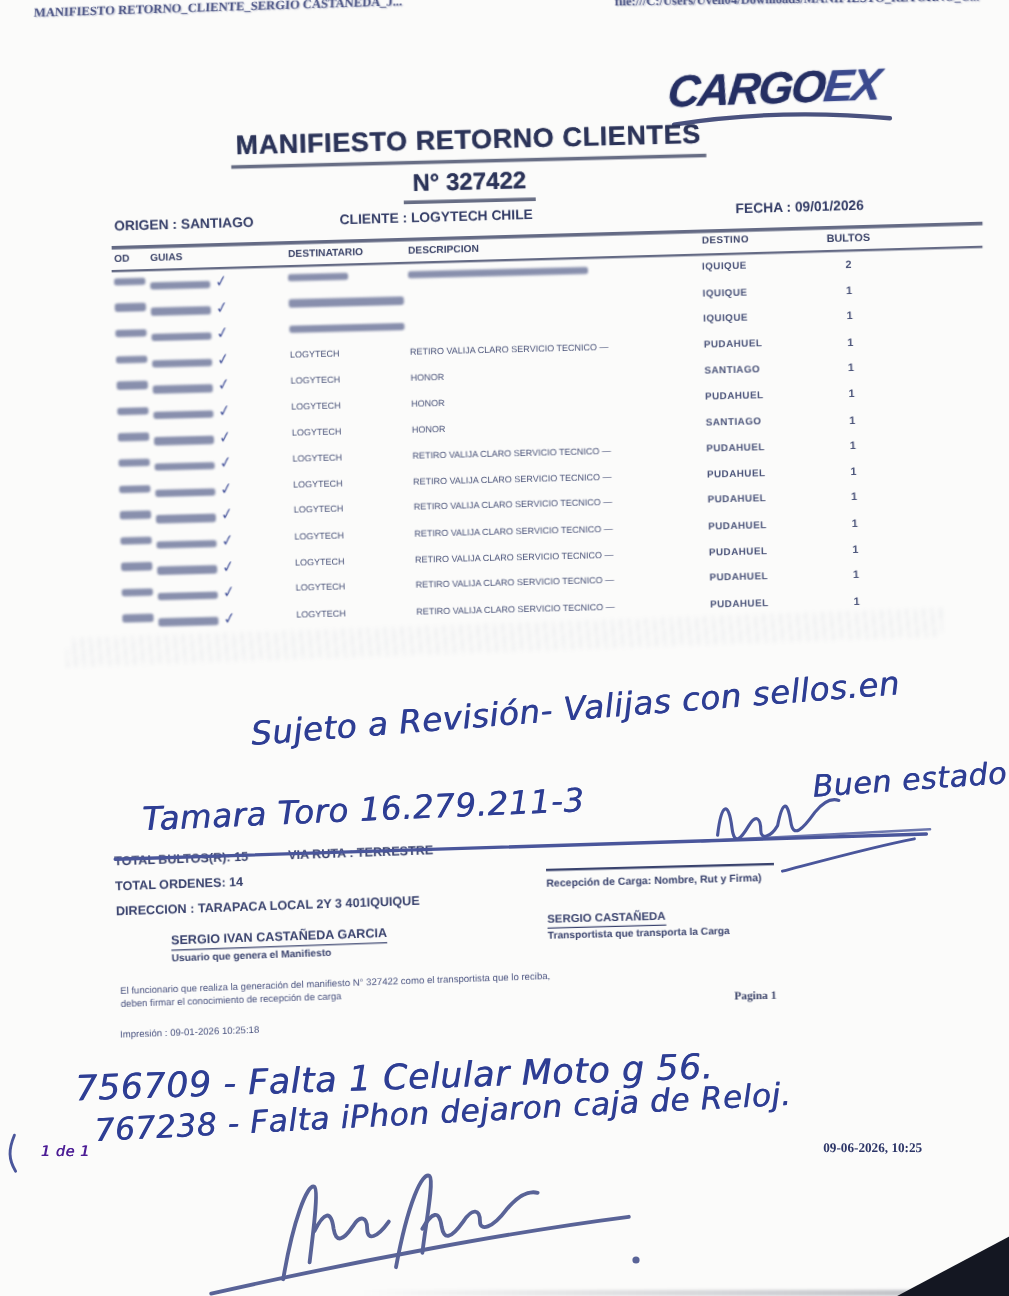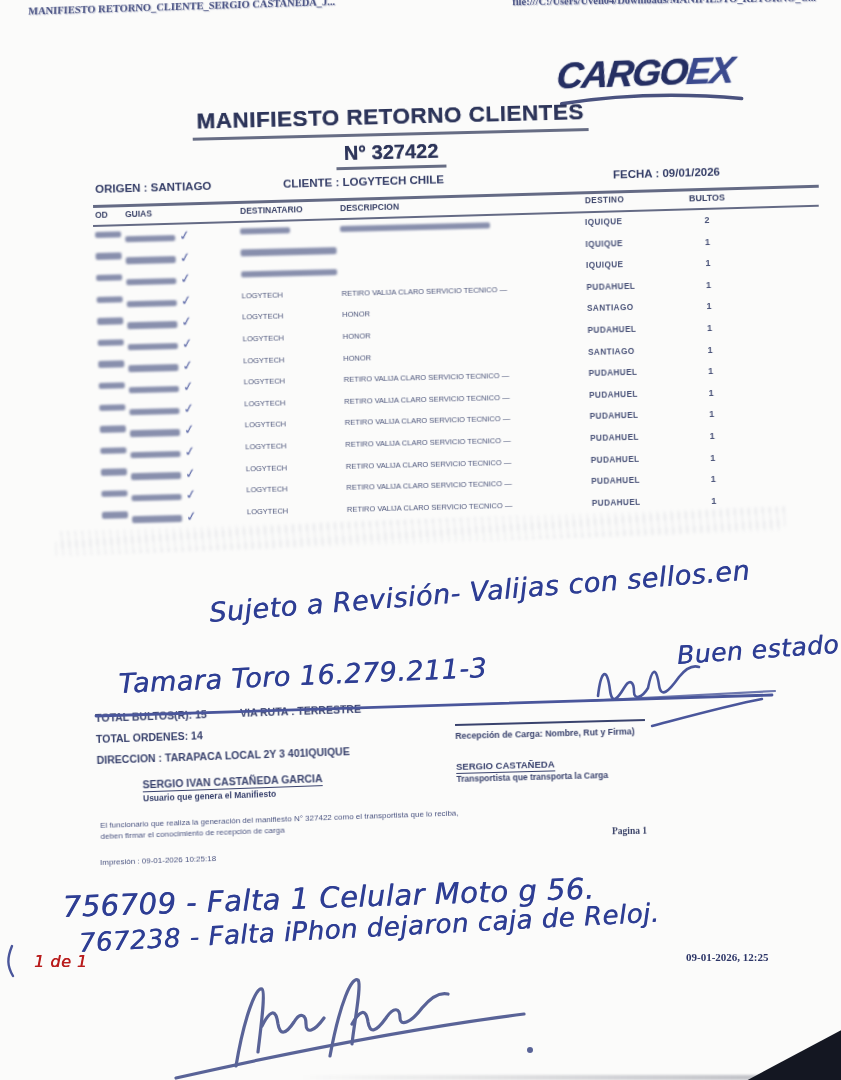--- a/index.html
+++ b/index.html
@@ -53,21 +53,21 @@
         transform:rotate(-2deg);transform-origin:0 0;opacity:.5;filter:blur(1.6px);
         background:repeating-linear-gradient(86deg,rgba(86,92,128,.25) 0 1.5px,rgba(255,255,255,0) 1.5px 7px);}
   
   .hand{position:absolute;font-family:"DejaVu Sans",sans-serif;font-style:italic;color:#2e3e94;
         letter-spacing:.5px;white-space:nowrap;text-shadow:.5px 0 0 currentColor;transform-origin:0 0;}
   .hw-review1{left:208px;top:597px;font-size:27px;transform:rotate(-4.5deg);}
   .hw-review2{left:676px;top:641px;font-size:25px;transform:rotate(-4deg);}
   .hw-tamara{left:118px;top:668px;font-size:27px;transform:rotate(-2.5deg);}
   .hw-missing1{left:62px;top:890px;font-size:29px;transform:rotate(-2deg);}
   .hw-missing2{left:78px;top:928px;font-size:26px;transform:rotate(-3deg);}
-  .hw-pageind{left:34px;top:952px;font-size:16px;color:#b91c1c;}
+  .hw-pageind{left:34px;top:952px;font-size:12px;color:#4c1d95;}
   
   .totals-left{position:absolute;left:95px;top:712px;transform:rotate(-2deg);transform-origin:0 0;
         font-size:10.5px;font-weight:bold;color:#39426d;filter:blur(.3px);}
   .totals-left .tl-line{margin-bottom:9px;display:flex;}
   .tl-bultos{width:145px;}
   .tl-user{margin:14px 0 0 45px;}
   .tl-user-name{border-bottom:1.6px solid #39426d;display:inline-block;padding-bottom:1px;}
   .tl-user-role{font-size:8.5px;font-weight:bold;margin-top:1px;}
   .totals-right{position:absolute;left:455px;top:724px;width:220px;transform:rotate(-1.5deg);
         transform-origin:0 0;color:#39426d;filter:blur(.3px);}
@@ -280,21 +280,21 @@
     <div class="tr-transp-role">Transportista que transporta la Carga</div>
   </div>
 
   <div class="fine-print">
     <div>El funcionario que realiza la generación del manifiesto N° 327422 como el transportista que lo reciba,</div>
     <div>deben firmar el conocimiento de recepción de carga</div>
   </div>
   <div class="impresion">Impresión : 09-01-2026 10:25:18</div>
   <div class="pagina">Pagina 1</div>
 
-  <div class="timestamp">09-01-2026, 12:25</div>
+  <div class="timestamp">09-06-2026, 10:25</div>
 
   <svg class="ink" width="841" height="1080" viewBox="0 0 841 1080">
     <g stroke="#4a569b" fill="none" stroke-linecap="round">
       <path d="M96,716 C280,711 520,703 772,695" stroke-width="2.8"></path>
       <path d="M585,701 L775,691" stroke-width="2.2" opacity=".8"></path>
       <path stroke-width="2.6" d="M598,696 c3,-26 9,-30 12,-6 c2,16 8,8 14,-2 c6,-10 10,-6 10,4 c0,8 8,6 14,-4 c4,-20 8,-22 11,-3 c2,14 10,6 20,-8 c8,-10 14,-12 20,-10"></path>
       <path d="M652,726 C690,716 730,705 762,699" stroke-width="2.4"></path>
       <path d="M12,946 C7,958 7,966 13,976" stroke-width="2.4"></path>
     </g>
     <g stroke="#596397" fill="none" stroke-linecap="round" stroke-width="3.2">

